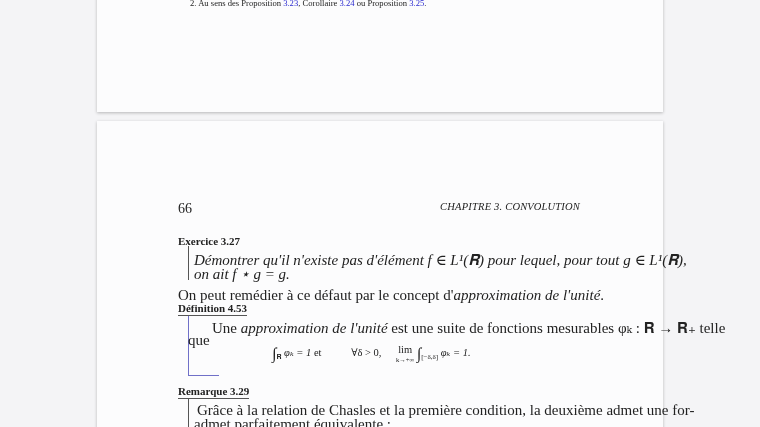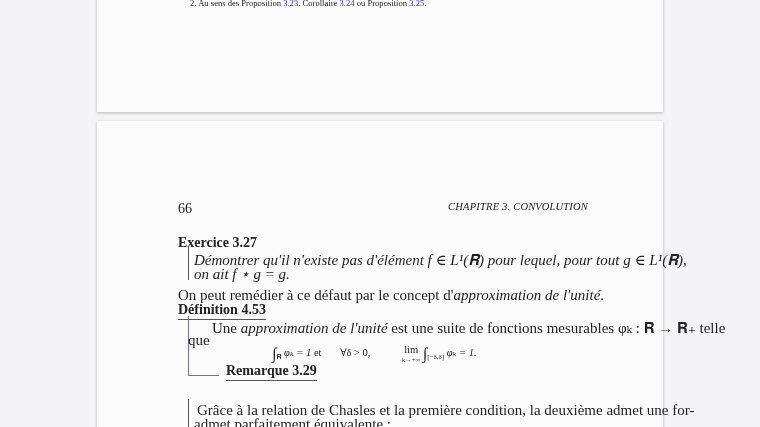--- a/index.html
+++ b/index.html
@@ -15,22 +15,22 @@
       box-shadow:0 1px 3px rgba(0,0,0,0.25);
     }
     #page-top { top:-5px; height:117px; }
     #page-main { top:121px; height:320px; }
     .footnote {
       position:absolute; left:190px; top:-2px;
       font-size:8.6px; white-space:nowrap;
     }
     .ref { color:#2b2bd0; }
     .header-num { position:absolute; left:178px; top:201px; font-size:14px; }
-    .header-chap { position:absolute; right:172px; top:201px; font-size:10.5px; font-style:italic; letter-spacing:0.2px;text-align:center; }
-    .title { position:absolute; left:178px; font-size:14px; font-weight:bold; }
+    .header-chap { position:absolute; right:180px; top:201px; font-size:10.5px; font-style:italic; letter-spacing:0.2px;text-align:center; }
+    .title { position:absolute; left:178px; font-size:11px; font-weight:bold; }
     .underline { border-bottom:1px solid #555; padding-bottom:1px; }
     .box-ex {
       position:absolute; left:188px; top:246px; width:395px; height:34px;
       border-left:1.5px solid #555;
     }
     .box-def {
       position:absolute; left:188px; top:316px; width:395px; height:59px;
       border-left:1.5px solid #7070c8; border-bottom:1.5px solid #7070c8;
       border-bottom-width:1.5px;
     }
@@ -80,22 +80,22 @@
 <div class="txt" style="left:212px; top:319px;">
   <span>Une</span>
   <span class="it">approximation de l'unité</span>
   <span>est une suite de fonctions mesurables φₖ : 𝐑 → 𝐑₊ telle</span>
 </div>
 <div class="txt" style="left:188px; top:332px;">que</div>
 <div class="formula">
   <span class="int">∫</span><sub class="s">𝐑</sub>
   <span class="it">φₖ = 1</span>
   <span style="">et</span>
-  <span style="margin-left:16px;">∀δ &gt; 0,</span>
-  <span class="lim" style="margin-left:29px;"><span>lim</span><small>k→+∞</small></span>
+  <span style="margin-left:27px;">∀δ &gt; 0,</span>
+  <span class="lim" style="margin-left:12px;"><span>lim</span><small>k→+∞</small></span>
   <span class="int">∫</span><sub class="s">[−δ,δ]</sub>
   <span class="it">φₖ = 1.</span>
 </div>
 
-<div class="title underline" style="top:363px;margin-left:48px;">Remarque 3.29</div>
+<div class="title underline" style="top:385px;">Remarque 3.29</div>
 <div class="box-rem"></div>
 <div class="txt" style="left:197px; top:402px;">Grâce à la relation de Chasles et la première condition, la deuxième admet une for-</div>
 <div class="txt" style="left:194px; top:416px;">admet parfaitement équivalente :</div>
 
 </body></html>

